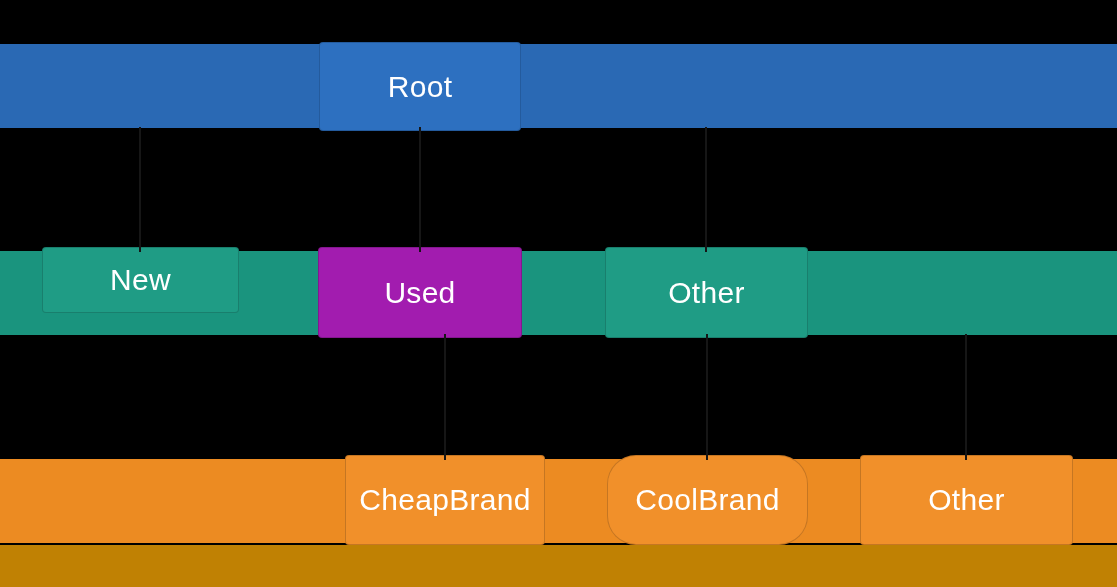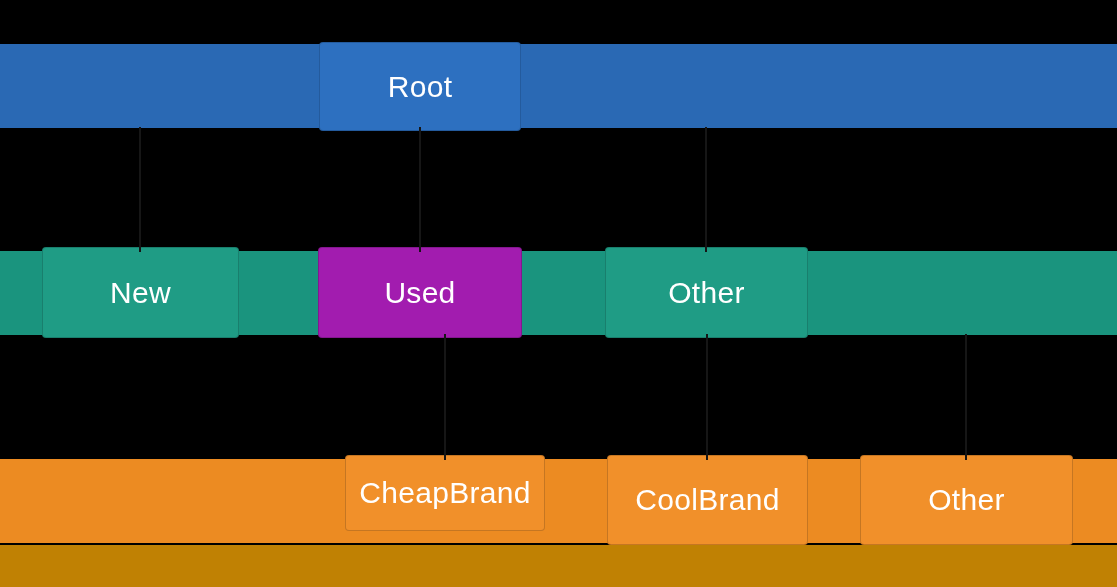--- a/index.html
+++ b/index.html
@@ -53,34 +53,34 @@
 </head>
 <body>
 
 <div class="canvas">
   <div id="diagram">
       <div class="band" style="top: 44px; height: 84px; background: rgb(42, 105, 180);"></div>
       <div class="node" style="left: 319px; top: 42px; width: 202px; height: 89px; background: rgb(45, 112, 192);">
         <span class="label">Root</span>
       </div>
       <div class="band" style="top: 251px; height: 84px; background: rgb(26, 148, 126);"></div>
-      <div class="node" style="left: 42px; top: 247px; width: 197px; height: 91px; background: rgb(31, 156, 133);">
+      <div class="node" style="left: 42px; top: 247px; width: 197px; height: 66px; background: rgb(31, 156, 133);">
         <span class="label">New</span>
       </div>
       <div class="node" style="left: 318px; top: 247px; width: 204px; height: 91px; background: #a21caf;">
         <span class="label">Used</span>
       </div>
       <div class="node" style="left: 605px; top: 247px; width: 203px; height: 91px; background: rgb(31, 156, 133);">
         <span class="label">Other</span>
       </div>
       <div class="band" style="top: 459px; height: 84px; background: rgb(236, 139, 34);"></div>
-      <div class="node" style="left: 345px; top: 455px; width: 200px; height: 76px; background: rgb(241, 144, 42);">
+      <div class="node" style="left: 345px; top: 455px; width: 200px; height: 90px; background: rgb(241, 144, 42);">
         <span class="label">CheapBrand</span>
       </div>
-      <div class="node" style="left: 607px; top: 455px; width: 201px; height: 90px; background: rgb(241, 144, 42);">
+      <div class="node" style="left: 607px; top: 455px; width: 201px; height: 90px; background: rgb(241, 144, 42); border-radius: 29px;">
         <span class="label">CoolBrand</span>
       </div>
       <div class="node" style="left: 860px; top: 455px; width: 213px; height: 90px; background: rgb(241, 144, 42);">
         <span class="label">Other</span>
       </div>
       <div class="partial-level" style="top: 545px; height: 42px; background: rgb(192, 129, 3);"></div>
       <div class="connector" style="left: 139px; top: 127px; height: 125px; background: rgb(22, 22, 22);"></div>
       <div class="connector" style="left: 419px; top: 127px; height: 125px; background: rgb(22, 22, 22);"></div>
       <div class="connector" style="left: 705px; top: 127px; height: 125px; background: rgb(22, 22, 22);"></div>
       <div class="connector" style="left: 444px; top: 334px; height: 126px; background: rgb(22, 22, 22);"></div>

